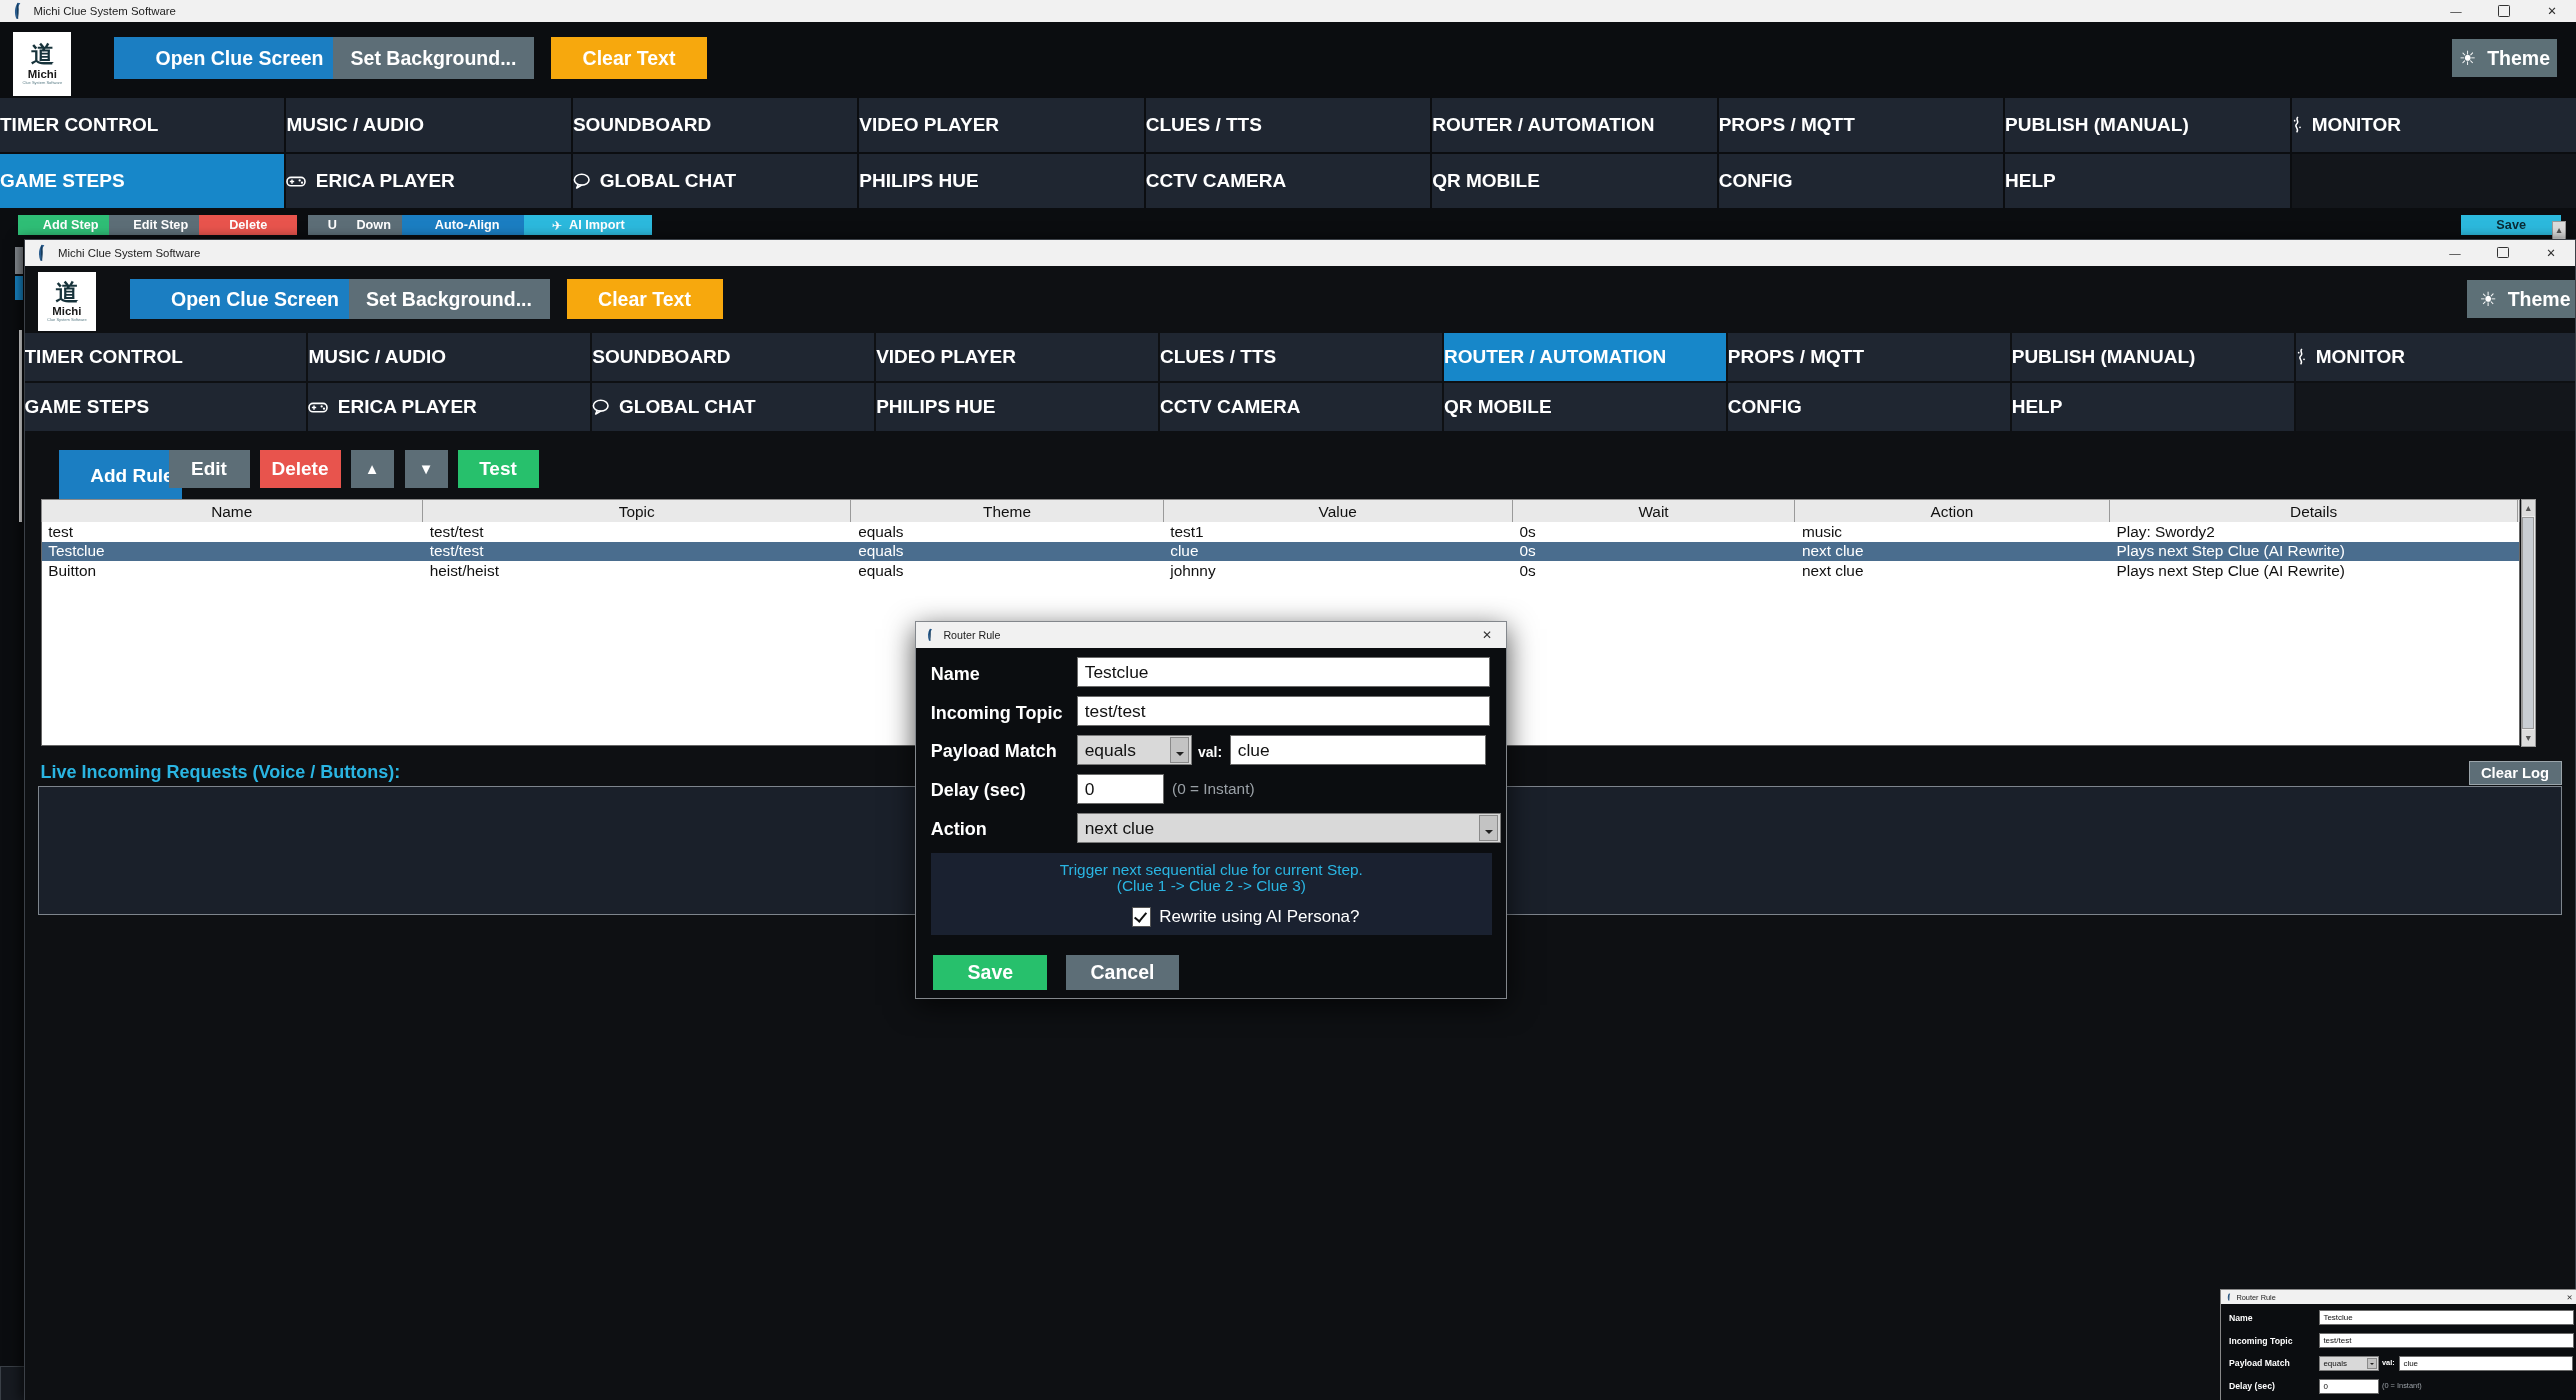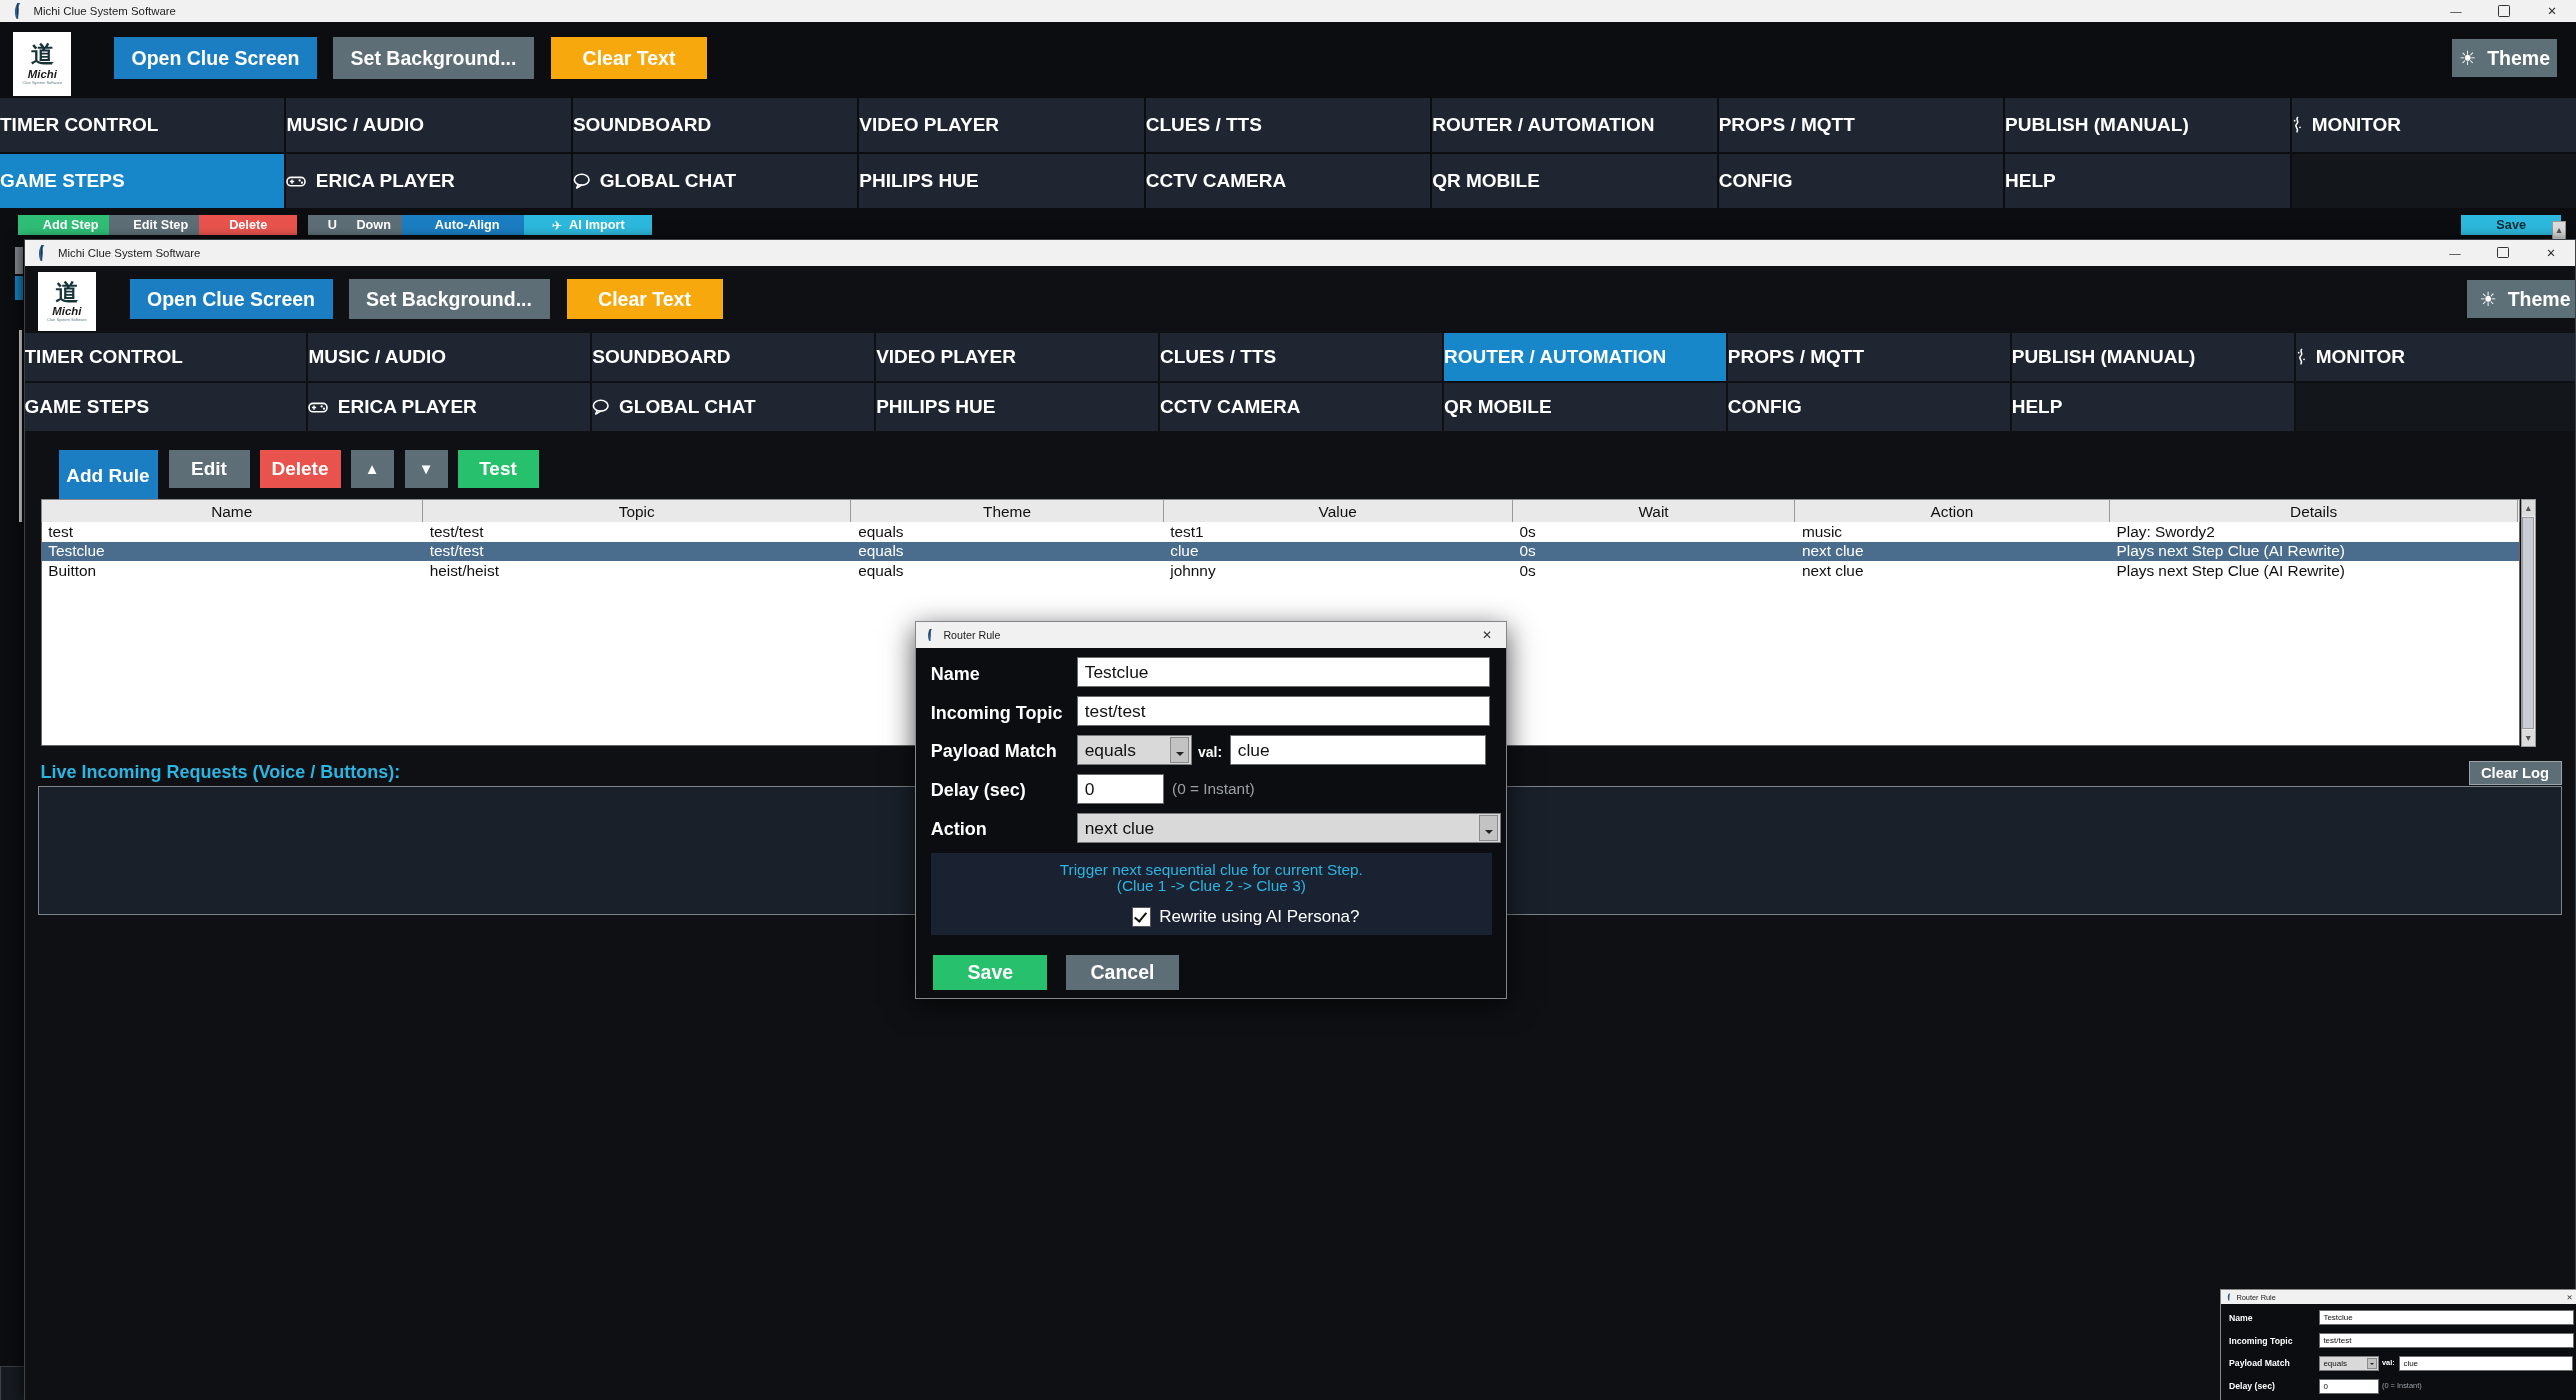--- a/index.html
+++ b/index.html
@@ -12,25 +12,25 @@
   .titlebar .t-title{font-size:11.4px;color:#222;}
   .win-controls{margin-left:auto;display:flex;height:100%;}
   .win-btn{width:48px;height:100%;display:flex;align-items:center;justify-content:center;
            font-size:11.4px;color:#333;}
   .maxbox{width:9.4px;height:9.4px;border:1.1px solid #333;border-radius:1.3px;}
   .feather{width:13.4px;height:17.4px;flex:0 0 auto;}
   
   .logo-card{position:absolute;background:#fff;display:flex;flex-direction:column;
              align-items:center;justify-content:center;color:#16323a;}
   .logo-kanji{font-size:23px;line-height:23px;font-weight:bold;}
-  .logo-name{font-size:11.4px;font-weight:bold;color:#1a1a1a;margin-top:1.3px;font-style:italic;}
+  .logo-name{font-size:11.4px;font-weight:bold;color:#1a1a1a;margin-top:1.3px;}
   .logo-sub{font-size:4px;color:#5a7c86;white-space:nowrap;}
   .tb-btn{position:absolute;display:flex;align-items:center;justify-content:center;
           font-weight:bold;color:#fff;font-size:19.5px;}
-  .btn-blue{background:#1b7ec2;} .btn-gray{background:#5d6e77;}
+  .btn-blue{background:#1b7ec2;padding-left:24px;} .btn-gray{background:#5d6e77;}
   .btn-orange{background:#f7a80d;} .btn-cyan{background:#2cb9dd;}
   .btn-green{background:#2fbe76;} .btn-red{background:#e8544d;}
   .theme-btn{position:absolute;display:flex;align-items:center;justify-content:center;
              gap:10.7px;background:#5d7077;color:#fff;font-weight:bold;font-size:19.5px;}
   
   .tabs{position:absolute;display:grid;grid-template-columns:repeat(9,1fr);gap:2px;}
   .tab{background:#1f2631;color:#fff;font-weight:bold;font-size:19px;
        display:flex;align-items:center;justify-content:flex-start;gap:9.4px;}
   .tab.active{background:#1787c9;}
   .tab.empty{background:#13161b;}

